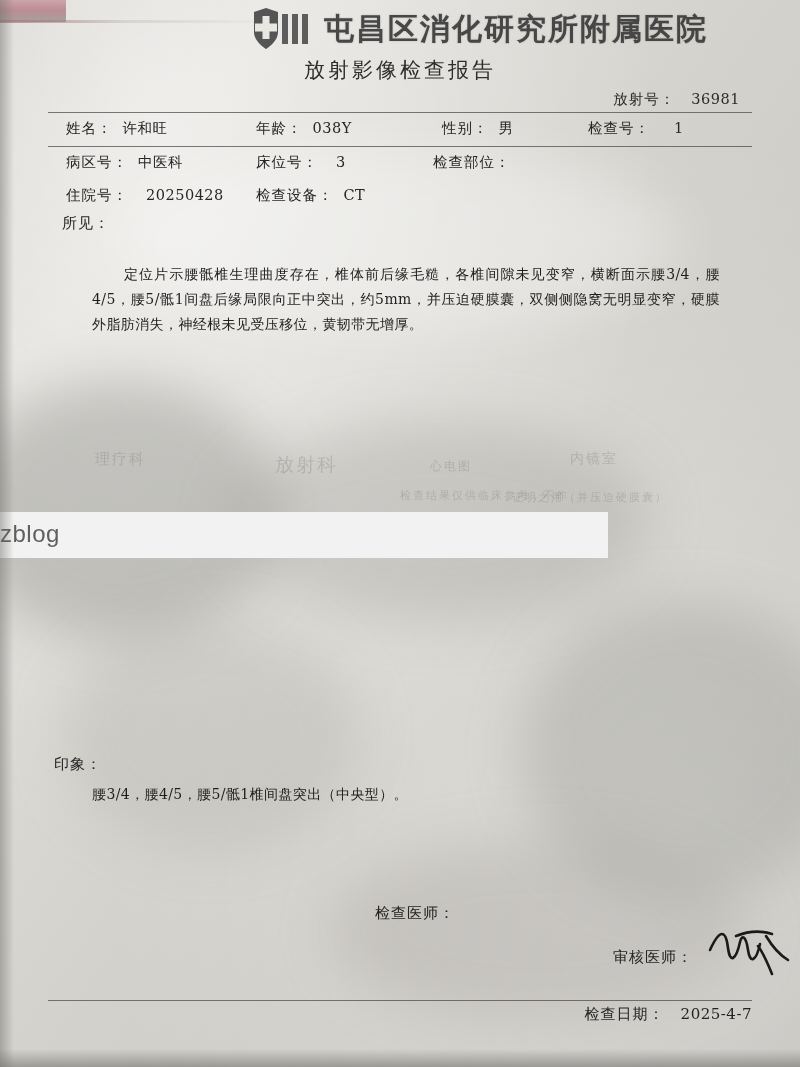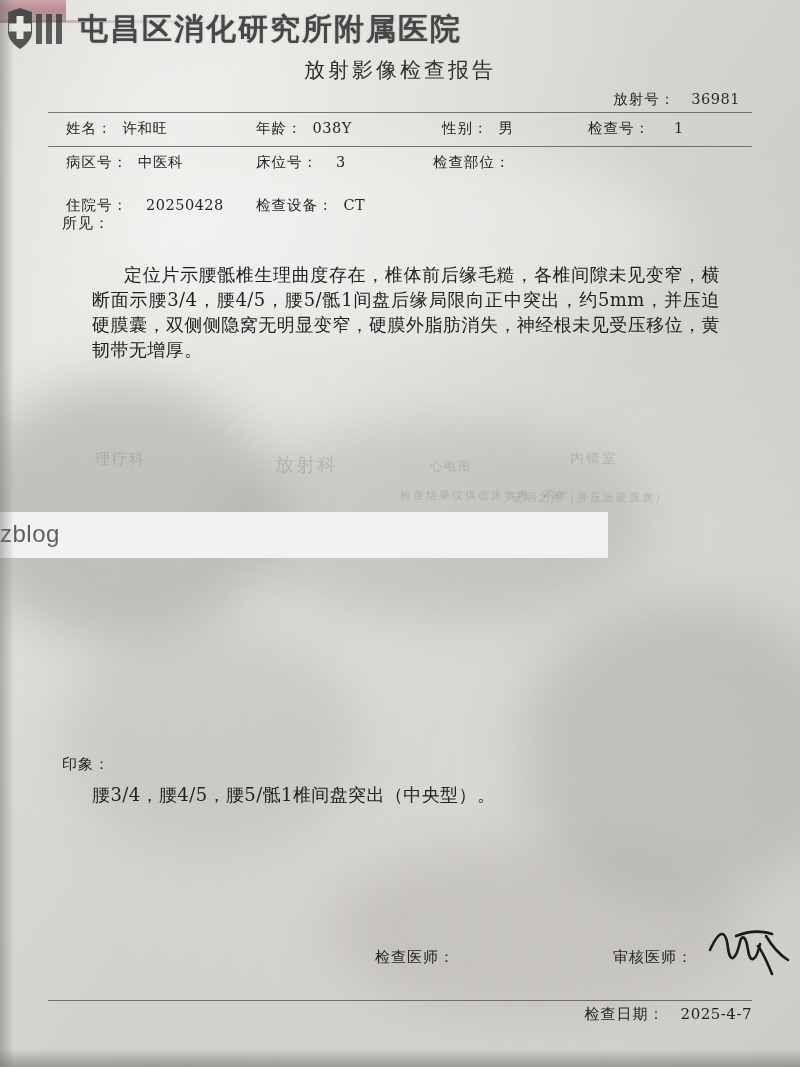--- a/index.html
+++ b/index.html
@@ -54,21 +54,21 @@
     left: 0; top: 20px;
     width: 800px; height: 3px;
     background: linear-gradient(90deg, rgba(170,120,125,.75), rgba(160,155,150,.25) 16%, rgba(160,155,150,0) 35%);
   }
 
   
   .hdr {
     position: absolute;
     left: 0; top: 6px;
     width: 708px;
-    text-align: left;
+    text-align: right;
   }
   .hdr-inner {
     display: inline-flex;
     align-items: center;
     gap: 12px;
   }
   .logo {
     width: 66px; height: 46px;
     position: relative;
     flex: none;
@@ -129,36 +129,36 @@
   }
   .info-row .cell {
     position: absolute;
     white-space: nowrap;
   }
   .lbl { letter-spacing: 1px; }
   .val { margin-left: 10px; letter-spacing: 0.5px; }
 
   #row1 { top: 119px; }
   #row2 { top: 153px; }
-  #row3 { top: 196px; }
+  #row3 { top: 186px; }
 
   
   .sec-label {
     position: absolute;
     font-size: 15px;
     color: #242424;
     font-family: Liberation Sans, sans-serif;
     letter-spacing: 1px;
   }
   #findings-label { left: 62px; top: 214px; }
-  #impression-label { left: 62px; top: 755px; }
+  #impression-label { left: 54px; top: 755px; }
 
   .sec-body {
     position: absolute;
-    font-size: 18px;
+    font-size: 14px;
     line-height: 25px;
     color: #1f1f1f;
     font-family: "DejaVu Serif", serif;
     letter-spacing: 0.4px;
     text-align: justify;
   }
   #findings-body {
     left: 92px; top: 262px;
     width: 628px;
     text-indent: 32px;
@@ -201,21 +201,21 @@
   }
 
   
   .sig {
     position: absolute;
     font-size: 15px;
     color: #232323;
     font-family: "DejaVu Serif", serif;
     letter-spacing: 1px;
   }
-  #sig-exam { left: 375px; top: 948px; }
+  #sig-exam { left: 375px; top: 904px; }
   #sig-review { left: 613px; top: 948px; }
   .scribble {
     position: absolute;
     left: 706px; top: 920px;
     width: 86px; height: 60px;
   }
 
   
   .footer-note {
     position: absolute;

